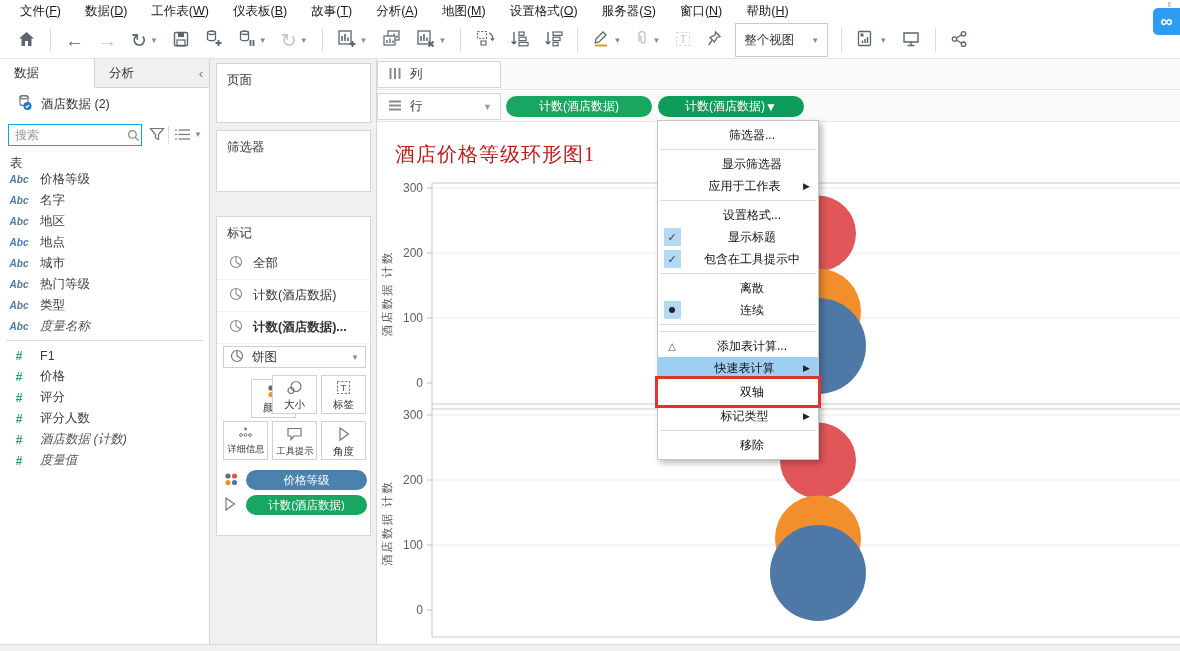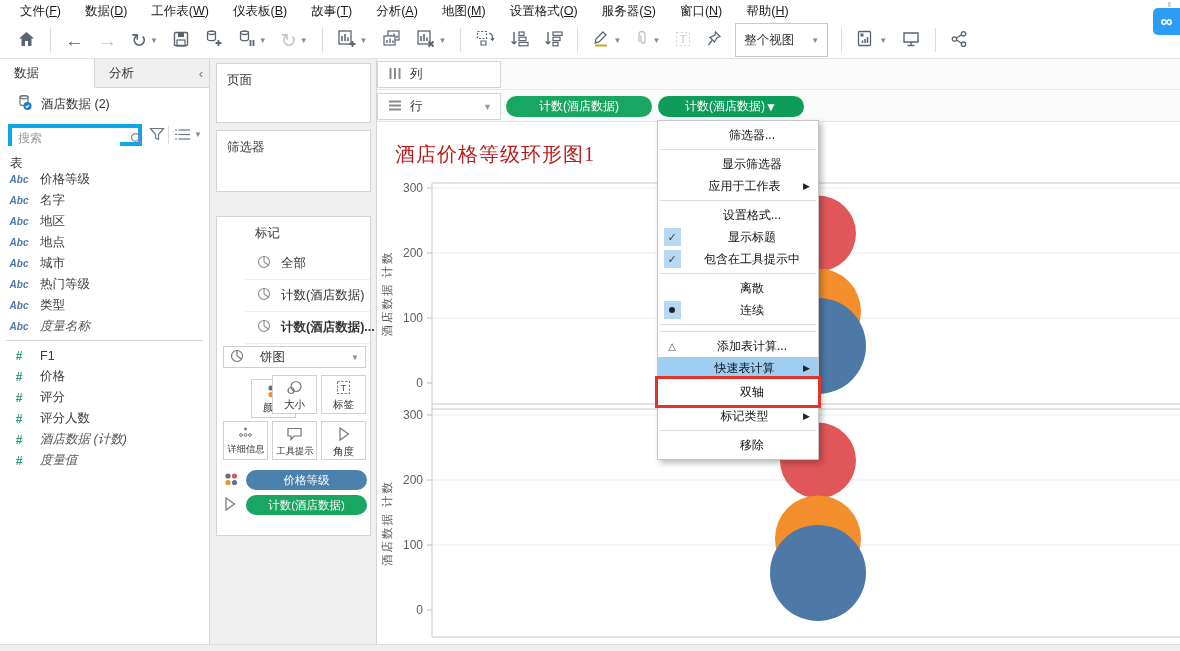--- a/index.html
+++ b/index.html
@@ -27,21 +27,21 @@
 
   
   #sidebar { left:0; top:59px; width:210px; height:586px; background:#fff; border-right:1px solid #d5d5d5; }
   #side-tabs { position:absolute; left:0; top:0; width:209px; height:29px; background:#f0f0f0; border-bottom:1px solid #d5d5d5; display:flex; }
   .side-tab { width:95px; display:flex; align-items:center; padding-left:14px; font-size:12.5px; color:#333; }
   .side-tab.active { background:#fff; border-right:1px solid #d5d5d5; height:29px; border-bottom:1px solid #fff; }
   #collapse-ic { position:absolute; right:6px; top:7px; color:#777; font-size:13px; }
   #datasource { position:absolute; left:0; top:30px; width:209px; height:30px; display:flex; align-items:center; padding-left:16px; }
   #datasource .dslabel { margin-left:8px; font-size:12.5px; color:#333; }
   #search-row { position:absolute; left:0; top:64px; width:209px; height:26px; }
-  #search-box { position:absolute; left:8px; top:1px; width:134px; height:22px; border:4px solid #0ea5e9; background:#fff; }
+  #search-box { position:absolute; left:8px; top:1px; width:134px; height:22px; border:1px solid #0ea5e9; background:#fff; }
   #search-box input { border:none; outline:none; width:108px; height:20px; padding-left:6px; font-size:12px; color:#333; font-family:inherit; }
   #search-box input::placeholder { color:#9a9a9a; }
   #search-mag { position:absolute; left:118px; top:4px; }
   #funnel-btn { position:absolute; left:148px; top:2px; }
   #viewlist-sep { position:absolute; left:168px; top:3px; width:1px; height:18px; background:#dcdcdc; }
   #viewlist-btn { position:absolute; left:174px; top:4px; display:flex; align-items:center; }
   #tables-label { position:absolute; left:10px; top:96px; font-size:12.5px; color:#333; }
   .field-row { position:absolute; left:0; width:209px; height:21px; display:flex; align-items:center; }
   .f-ic { width:30px; text-align:center; font-size:10px; font-weight:bold; flex:0 0 30px; margin-left:4px; }
   .f-ic.abc { color:#4e79a7; font-style:italic; }
@@ -51,21 +51,21 @@
   #field-divider { position:absolute; left:6px; width:197px; height:1px; background:#d9d9d9; }
 
   
   #midpanel { left:210px; top:59px; width:167px; height:586px; background:#f0f0f0; border-right:1px solid #d5d5d5; }
   .card { position:absolute; left:6px; width:155px; background:#fff; border:1px solid #d4d4d4; }
   .card-label { margin:8px 0 0 10px; font-size:12.5px; color:#333; }
   .marks-row { display:flex; align-items:center; height:32px; border-bottom:1px solid #efefef; padding-left:12px; }
   .marks-row .ml { margin-left:10px; font-size:12.5px; color:#333; white-space:nowrap; }
   .marks-row .ml.bold { font-weight:bold; }
   #marktype-select { position:absolute; left:6px; top:129px; width:143px; height:22px; border:1px solid #cfcfcf; background:#fff; display:flex; align-items:center; padding:0 6px; }
-  #marktype-select .ml { margin-left:16px; flex:1; font-size:12.5px; }
+  #marktype-select .ml { margin-left:8px; flex:1; font-size:12.5px; }
   .mbtn { position:absolute; width:45px; height:39px; border:1px solid #d0d0d0; background:#fff; display:flex; flex-direction:column; align-items:center; justify-content:space-between; padding:4px 0 3px 0; }
   .mbtn .blab { font-size:10.5px; color:#333; white-space:nowrap; transform-origin:center bottom; }
   .pill { border-radius:10px; height:20px; display:flex; align-items:center; justify-content:center; color:#fff; font-size:11.5px; white-space:nowrap; }
 
   
   #colshelf, #rowshelf { left:377px; width:803px; height:31px; background:#fafafa; border-bottom:1px solid #e6e6e6; }
   #colshelf { top:59px; } #rowshelf { top:91px; }
   .shelf-cell { position:absolute; left:0; top:2px; width:124px; height:27px; background:#fff; border:1px solid #d4d4d4; display:flex; align-items:center; padding-left:10px; }
   .shelf-cell .sl { margin-left:8px; font-size:12.5px; color:#333; flex:1; }
   .shelf-cell .scaret { color:#9a9a9a; font-size:9px; margin-right:8px; }
@@ -381,21 +381,21 @@
       </div>
   </div>
 
   <div id="midpanel" class="abs">
     <div class="card" style="top:4px;height:60px;">
       <div class="card-label">页面</div>
     </div>
     <div class="card" style="top:71px;height:62px;">
       <div class="card-label">筛选器</div>
     </div>
-    <div class="card" style="top:157px;height:320px;padding-left:28px;">
+    <div class="card" style="top:157px;height:320px;">
       <div class="card-label">标记</div>
       <div id="marks-layers" style="margin-top:6px;">
           <div class="marks-row">
             <span><svg width="14" height="14" viewBox="0 0 14 14">
                 <circle cx="7" cy="7" r="5.5" fill="none" stroke="#8a8a8a" stroke-width="1.1"></circle>
                 <line x1="7" y1="7" x2="7" y2="1.5" stroke="#8a8a8a" stroke-width="1.1"></line>
                 <line x1="7" y1="7" x2="11.5" y2="10" stroke="#8a8a8a" stroke-width="1.1"></line>
               </svg></span>
             <span class="ml">全部</span>
           </div>

